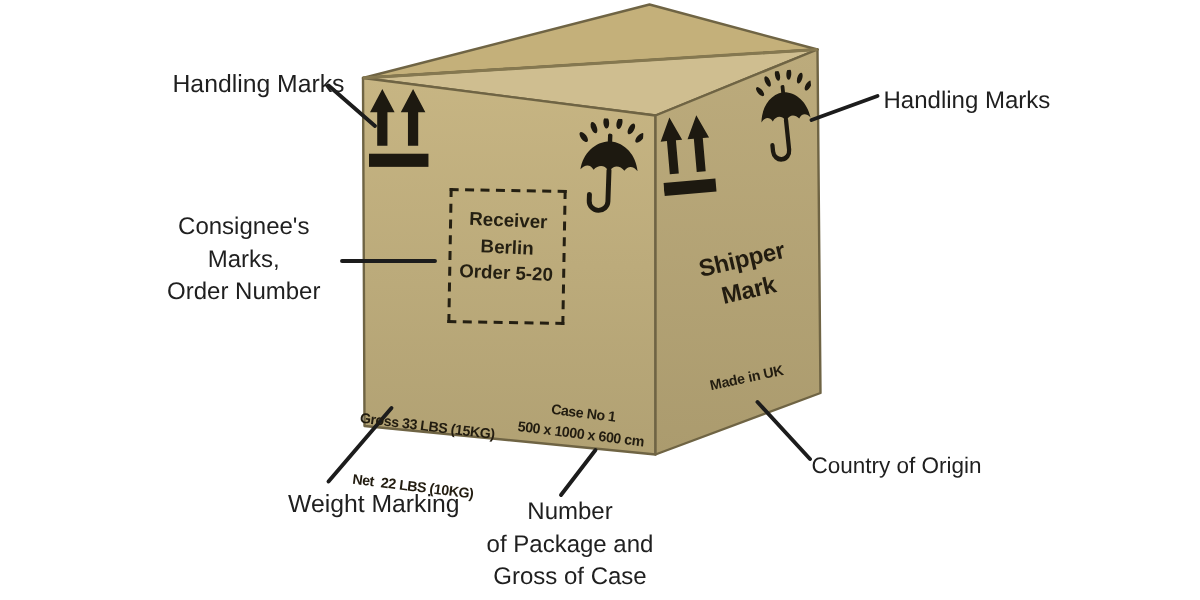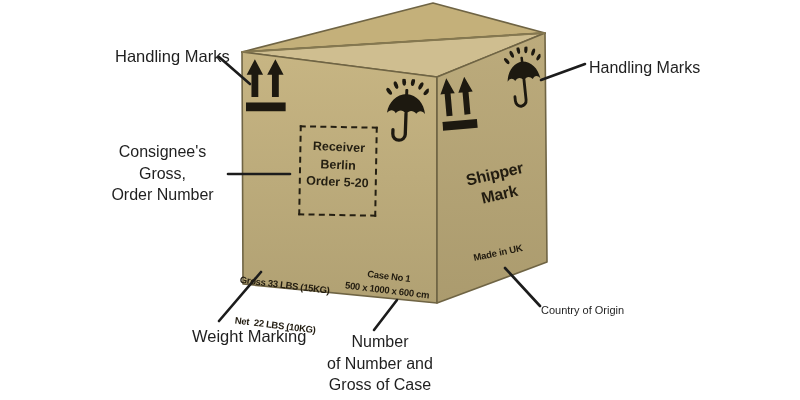--- a/index.html
+++ b/index.html
@@ -142,27 +142,27 @@
     <div>Mark</div>
   </div>
 
   <div class="mark made-in">Made in UK</div>
 
   <div class="lbl" style="left:115px;top:46px;font-size:16.5px;">Handling Marks</div>
 
   <div class="lbl" style="left:589px;top:57px;">Handling Marks</div>
 
   <div class="lbl center" style="left:95px;top:141px;width:135px;">
-    <div>Consignee's Gross,</div>
+    <div>Consignee's Marks,</div>
     <div>Order Number</div>
   </div>
 
   <div class="lbl" style="left:168px;top:326px;font-size:16.5px;margin-left:24px;">Weight Marking</div>
 
   <div class="lbl center" style="left:316px;top:331px;width:128px;text-align:center;">
     <div>Number</div>
-    <div>of Number and</div>
+    <div>of Package and</div>
     <div>Gross of Case</div>
   </div>
 
-  <div class="lbl" style="left:541px;top:300px;font-size:11px;">Country of Origin</div>
+  <div class="lbl" style="left:541px;top:300px;font-size:15px;">Country of Origin</div>
 
 </div>
 
 </body></html>

